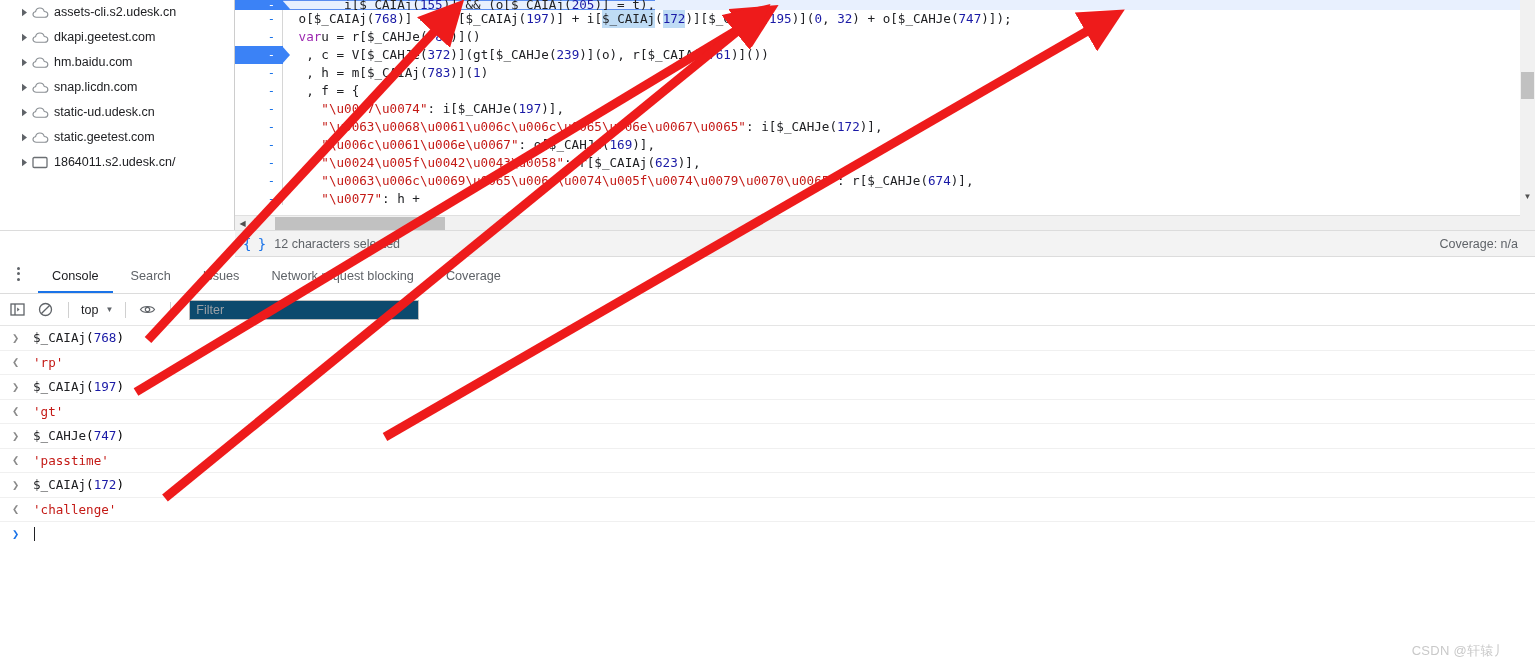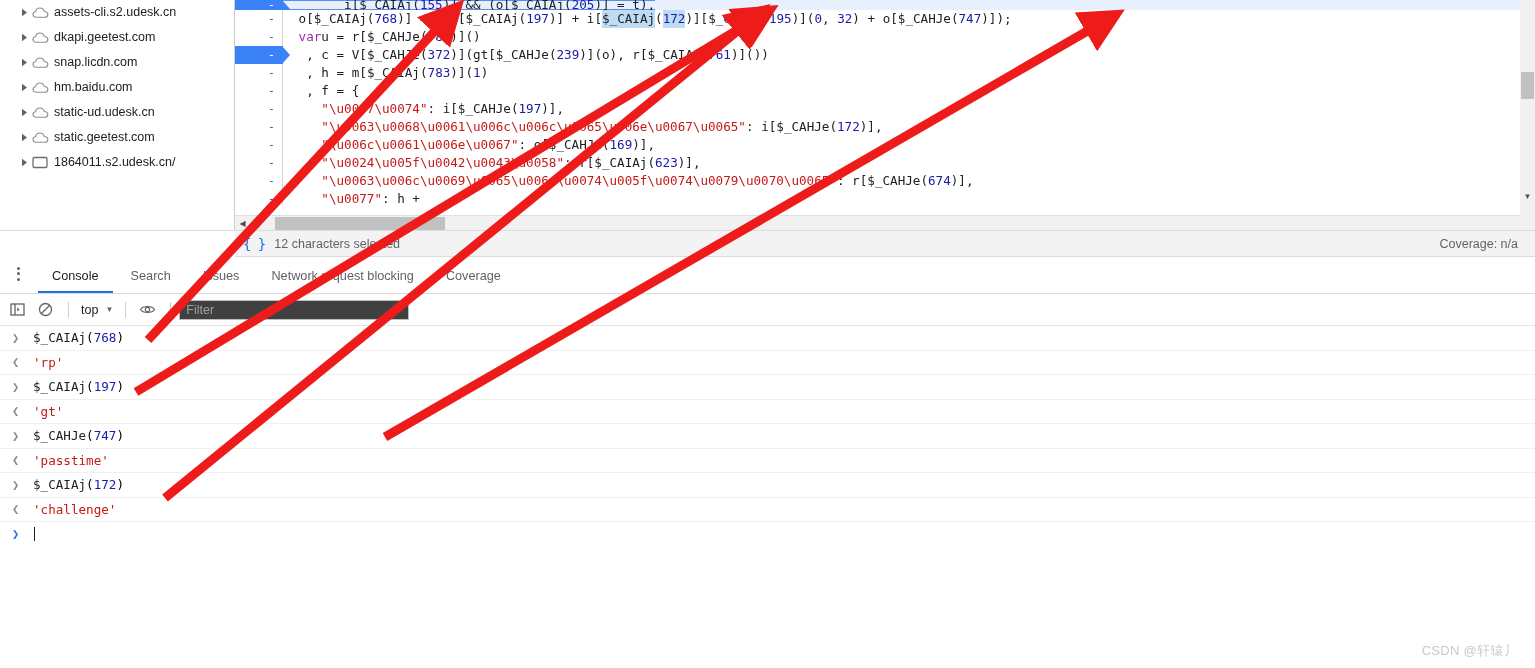--- a/index.html
+++ b/index.html
@@ -218,22 +218,22 @@
   .ctb-sep { width:1px; height:16px; background:#d0d0d0; margin:0 8px; }
   .ctx-select {
     display:flex; align-items:center;
     font-size:12.5px; color:#202124;
     padding: 0 4px;
   }
   .ctx-select .caret { margin-left:7px; font-size:8px; color:#5f6368; }
   .filter-input {
     width: 230px; height: 20px;
     border: 1px solid #bdbdbd;
-    background:#404040;
-    margin-left: 0;
+    background:#0c4a6e;
+    margin-left: 10px;
     font-size: 12.5px;
     color:#9aa0a6;
     padding: 0 6px;
     display:flex; align-items:center;
   }
 
   
   .console-out {
     position:absolute; left:0; top:326px;
     width: 1535px; height: 342px;
@@ -267,21 +267,21 @@
   }
 
   
   .arrows {
     position:absolute; left:0; top:0; width:1535px; height:668px;
     pointer-events:none;
   }
 
   
   .watermark {
-    position:absolute; right: 18px; bottom: 8px;
+    position:absolute; right: 28px; bottom: 8px;
     font-size: 13px;
     color: #c9c9c9;
     letter-spacing: 0.3px;
   }
 </style>
 </head>
 <body>
 
 <div id="app">
 
@@ -318,34 +318,34 @@
           <span class="tw">
             <svg width="7" height="9" viewBox="0 0 7 9">
               <path d="M1 0.7 L6 4.5 L1 8.3 Z" fill="#5f6368"></path>
             </svg>
           </span>
           <span class="tree-ico">
             <svg width="17" height="13" viewBox="0 0 17 13">
               <path d="M4.4 11.2 C2.2 11.2 1 9.9 1 8.4 C1 7 2.1 5.8 3.6 5.7 C4 3.6 5.7 2 7.9 2 C10.1 2 11.8 3.5 12.2 5.5 C14.2 5.6 15.8 6.9 15.8 8.4 C15.8 10 14.4 11.2 12.6 11.2 Z" fill="none" stroke="#8a8f94" stroke-width="1.15" stroke-linejoin="round"></path>
             </svg>
           </span>
-          <span class="tree-label">snap.licdn.com</span>
+          <span class="tree-label">hm.baidu.com</span>
         </div>
         <div class="tree-item">
           <span class="tw">
             <svg width="7" height="9" viewBox="0 0 7 9">
               <path d="M1 0.7 L6 4.5 L1 8.3 Z" fill="#5f6368"></path>
             </svg>
           </span>
           <span class="tree-ico">
             <svg width="17" height="13" viewBox="0 0 17 13">
               <path d="M4.4 11.2 C2.2 11.2 1 9.9 1 8.4 C1 7 2.1 5.8 3.6 5.7 C4 3.6 5.7 2 7.9 2 C10.1 2 11.8 3.5 12.2 5.5 C14.2 5.6 15.8 6.9 15.8 8.4 C15.8 10 14.4 11.2 12.6 11.2 Z" fill="none" stroke="#8a8f94" stroke-width="1.15" stroke-linejoin="round"></path>
             </svg>
           </span>
-          <span class="tree-label">hm.baidu.com</span>
+          <span class="tree-label">snap.licdn.com</span>
         </div>
         <div class="tree-item">
           <span class="tw">
             <svg width="7" height="9" viewBox="0 0 7 9">
               <path d="M1 0.7 L6 4.5 L1 8.3 Z" fill="#5f6368"></path>
             </svg>
           </span>
           <span class="tree-ico">
             <svg width="17" height="13" viewBox="0 0 17 13">
               <path d="M4.4 11.2 C2.2 11.2 1 9.9 1 8.4 C1 7 2.1 5.8 3.6 5.7 C4 3.6 5.7 2 7.9 2 C10.1 2 11.8 3.5 12.2 5.5 C14.2 5.6 15.8 6.9 15.8 8.4 C15.8 10 14.4 11.2 12.6 11.2 Z" fill="none" stroke="#8a8f94" stroke-width="1.15" stroke-linejoin="round"></path>

